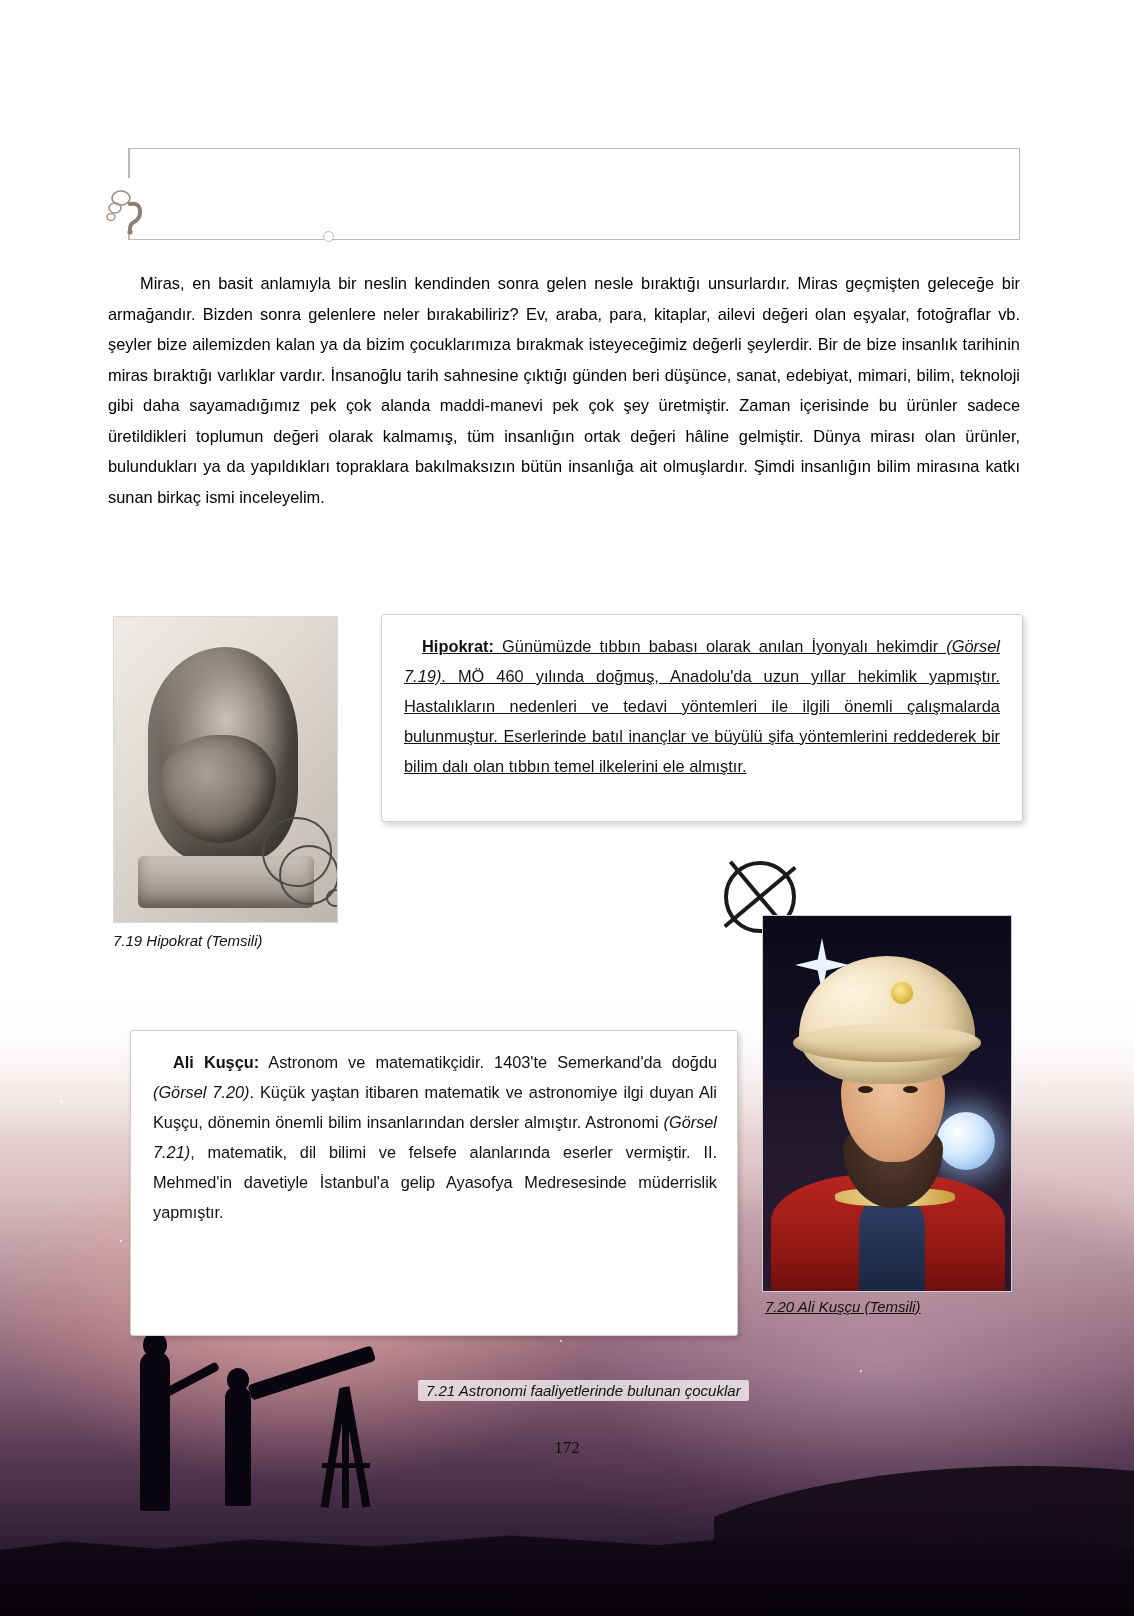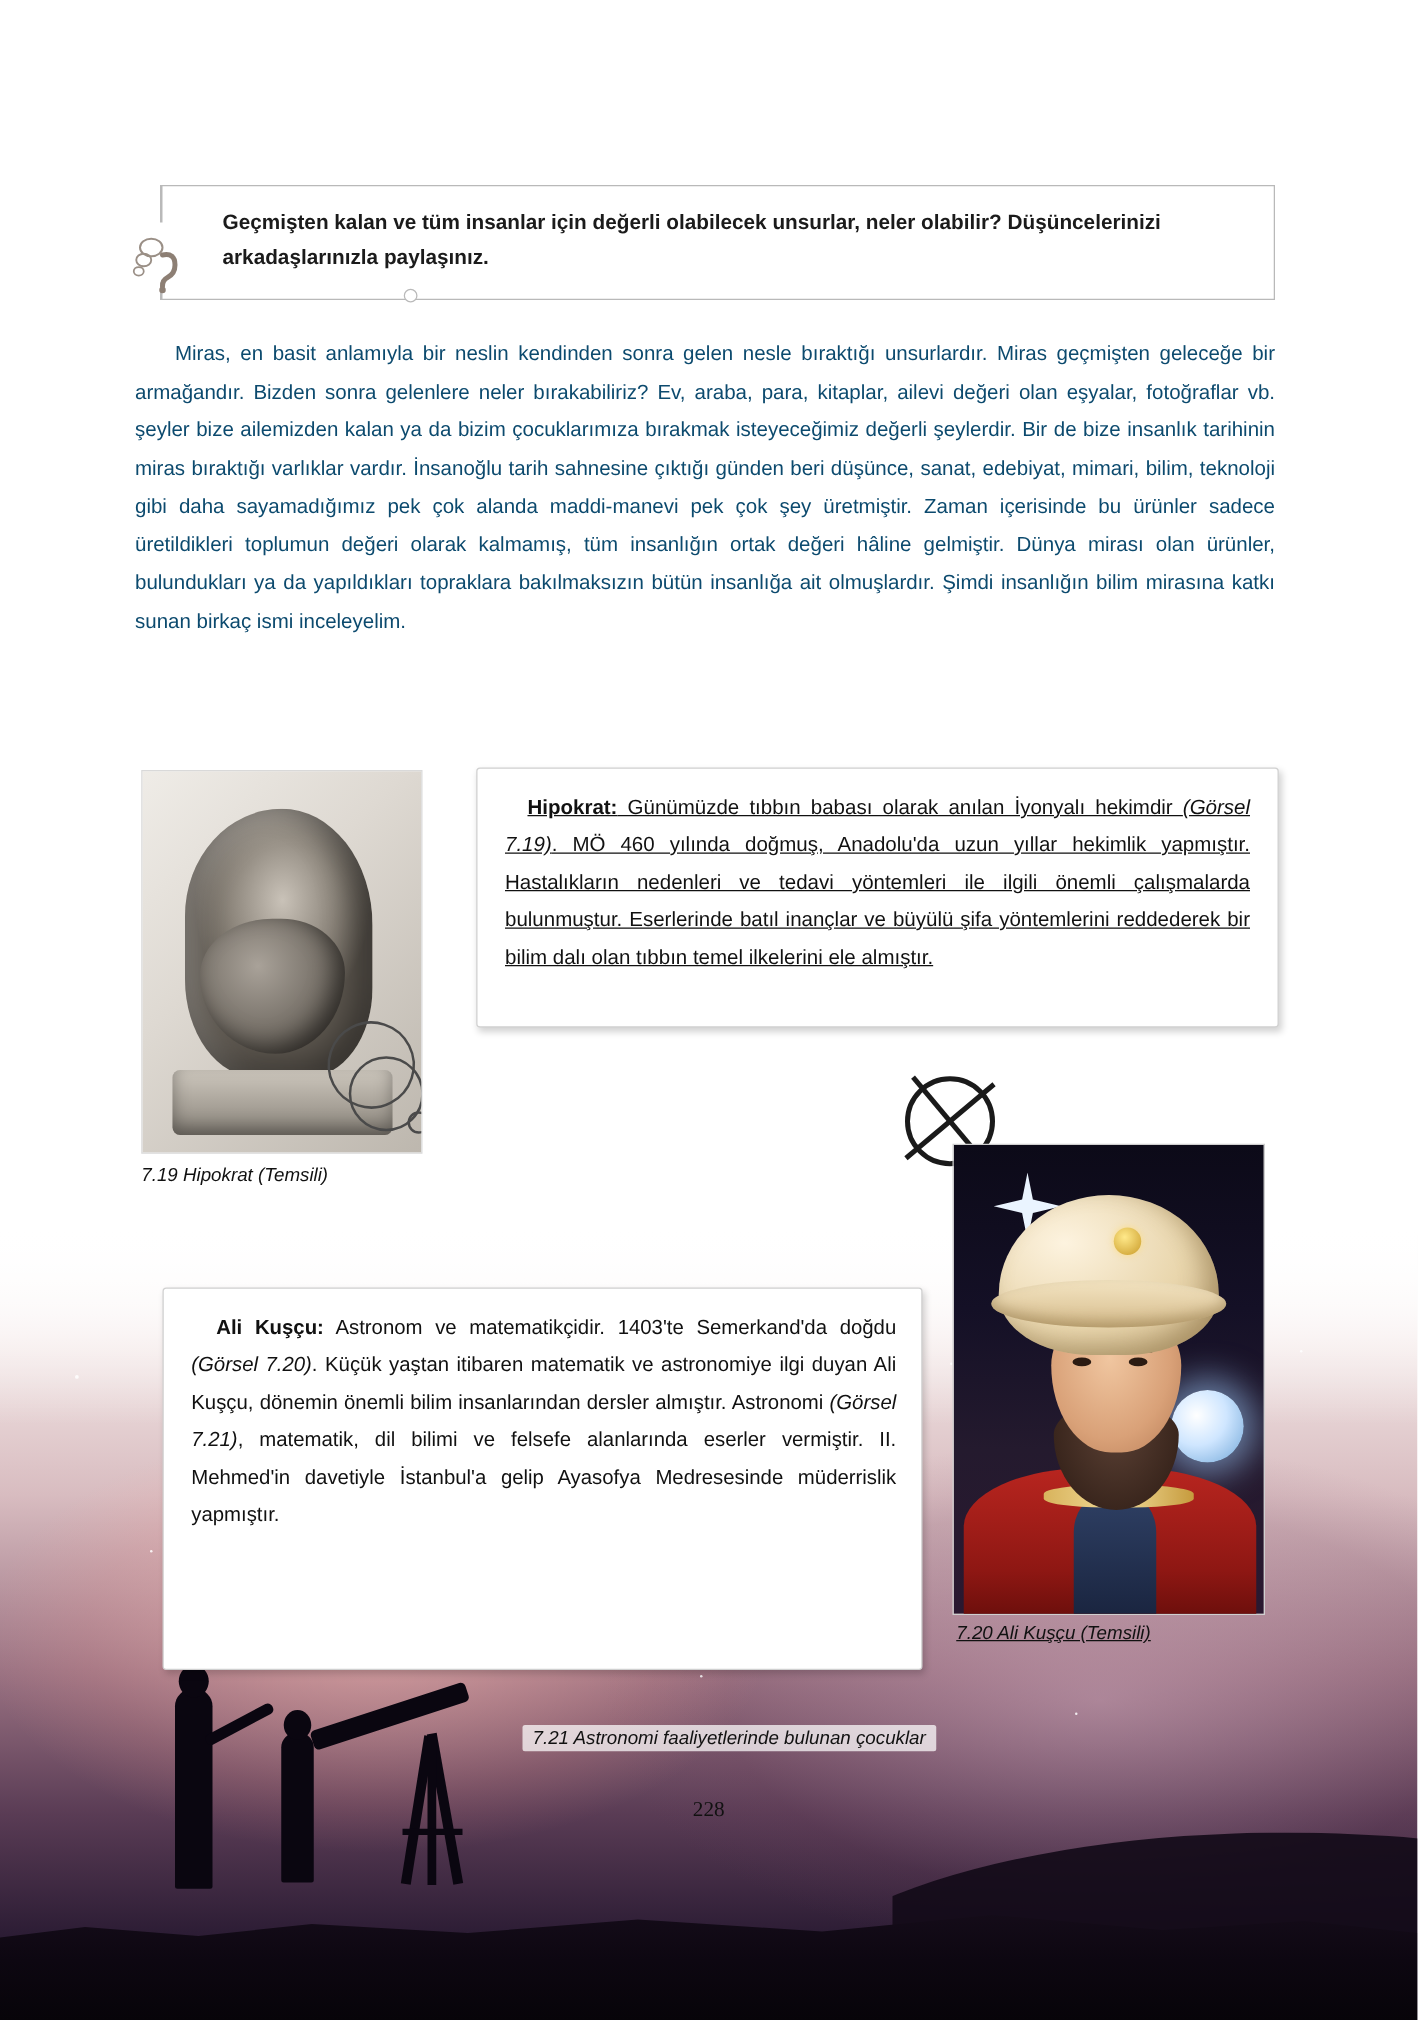--- a/index.html
+++ b/index.html
@@ -212,21 +212,21 @@
     background: #fff;
   }
 
   .body-text {
     position: absolute;
     left: 108px;
     top: 268px;
     width: 912px;
     font-size: 16.4px;
     line-height: 30.5px;
-    color: #0c4a6e;
+    color: #000000;
     text-align: justify;
     text-indent: 32px;
   }
 
   
   .hipokrat-img {
     position: absolute;
     left: 113px;
     top: 616px;
     width: 223px;
@@ -569,21 +569,20 @@
   <div class="callout-dot"></div>
   <div class="callout-icon">
     <svg viewBox="0 0 52 54" width="52" height="54">
       <ellipse cx="17" cy="16" rx="9" ry="7" fill="none" stroke="#9a8f86" stroke-width="1.6"></ellipse>
       <ellipse cx="11" cy="26" rx="6" ry="5" fill="none" stroke="#9a8f86" stroke-width="1.5"></ellipse>
       <ellipse cx="7" cy="35" rx="4" ry="3.4" fill="none" stroke="#9a8f86" stroke-width="1.4"></ellipse>
       <path d="M26 22 q10 -2 10 8 q0 7 -6 10 q-4 2 -4 7" fill="none" stroke="#8d7f74" stroke-width="4" stroke-linecap="round"></path>
       <circle cx="26" cy="50" r="2.6" fill="#8d7f74"></circle>
     </svg>
   </div>
-  <div class="callout-text">Geçmişten kalan ve tüm insanlar için değerli olabilecek unsurlar, neler olabilir? Düşüncelerinizi arkadaşlarınızla paylaşınız.</div>
 
   <div class="body-text">Miras, en basit anlamıyla bir neslin kendinden sonra gelen nesle bıraktığı unsurlardır. Miras geçmişten geleceğe bir armağandır. Bizden sonra gelenlere neler bırakabiliriz? Ev, araba, para, kitaplar, ailevi değeri olan eşyalar, fotoğraflar vb. şeyler bize ailemizden kalan ya da bizim çocuklarımıza bırakmak isteyeceğimiz değerli şeylerdir. Bir de bize insanlık tarihinin miras bıraktığı varlıklar vardır. İnsanoğlu tarih sahnesine çıktığı günden beri düşünce, sanat, edebiyat, mimari, bilim, teknoloji gibi daha sayamadığımız pek çok alanda maddi-manevi pek çok şey üretmiştir. Zaman içerisinde bu ürünler sadece üretildikleri toplumun değeri olarak kalmamış, tüm insanlığın ortak değeri hâline gelmiştir. Dünya mirası olan ürünler, bulundukları ya da yapıldıkları topraklara bakılmaksızın bütün insanlığa ait olmuşlardır. Şimdi insanlığın bilim mirasına katkı sunan birkaç ismi inceleyelim.</div>
 
   <div class="hipokrat-img">
     <div class="bust"></div>
     <div class="bust-beard"></div>
     <div class="bust-base"></div>
     <div class="ring1"></div>
     <div class="ring2"></div>
     <div class="ring-dot"></div>
@@ -617,15 +616,15 @@
     <div class="k-jewel"></div>
   </div>
   <div class="caption cap-kuscu">7.20 Ali Kuşçu (Temsili)</div>
 
   <div class="info-box kuscu-box">
     <div class="ib-text"><span class="bold">Ali Kuşçu:</span><span> Astronom ve matematikçidir. 1403'te Semerkand'da doğdu </span><span class="ital">(Görsel 7.20)</span><span>. Küçük yaştan itibaren matematik ve astronomiye ilgi duyan Ali Kuşçu, dönemin önemli bilim insanlarından dersler almıştır. Astronomi </span><span class="ital">(Görsel 7.21)</span><span>, matematik, dil bilimi ve felsefe alanlarında eserler vermiştir. II. Mehmed'in davetiyle İstanbul'a gelip Ayasofya Medresesinde müderrislik yapmıştır.</span></div>
   </div>
 
   <div class="caption cap-astronomi">7.21 Astronomi faaliyetlerinde bulunan çocuklar</div>
 
-  <div class="page-number">228</div>
+  <div class="page-number">172</div>
 
 </div>
 
 </body></html>

